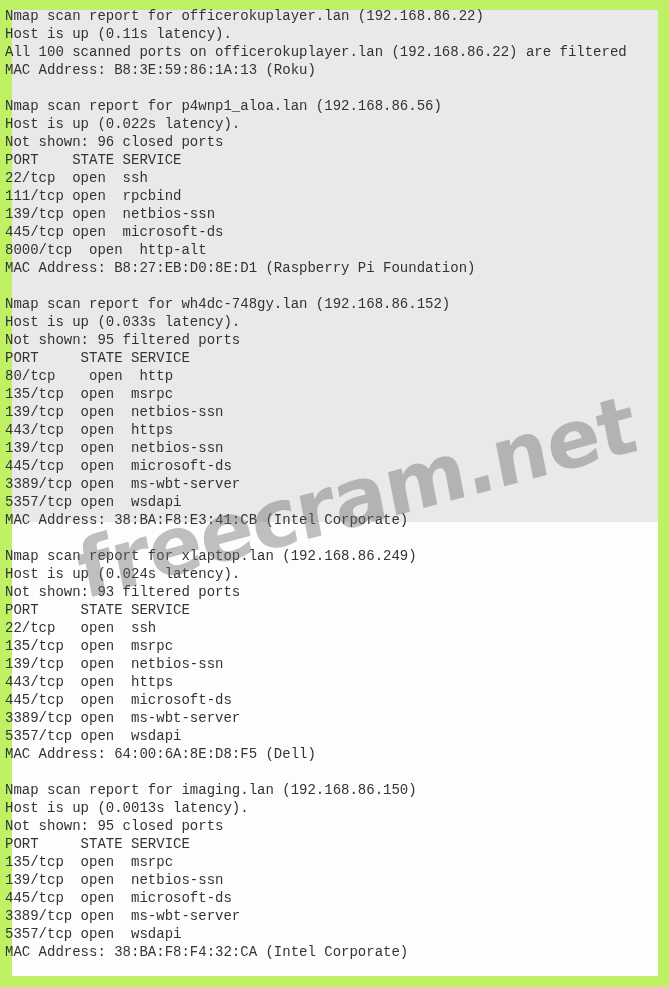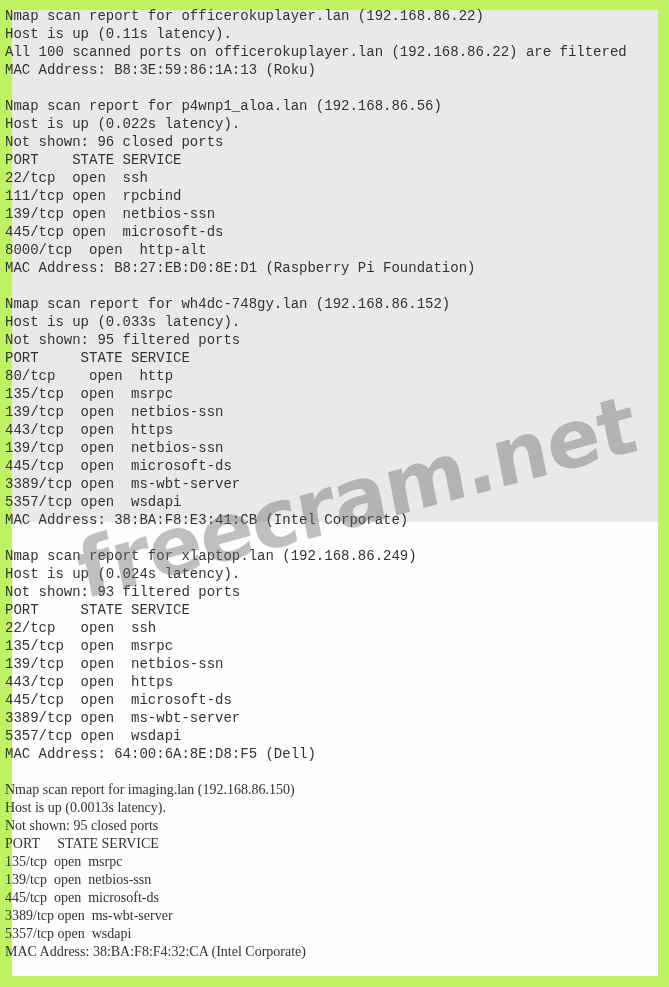--- a/index.html
+++ b/index.html
@@ -31,21 +31,21 @@
     position: absolute;
     left: 5px;
     top: 7px;
     font-size: 14px;
     line-height: 18px;
     color: #333333;
     white-space: pre;
     z-index: 2;
   }
   .host-block { margin: 0 0 18px 0; }
-  .host-block:last-child { margin-bottom: 0; font-family: Liberation Serif, serif; }
+  .host-block:last-child { margin-bottom: 0; }
   .line { height: 18px; }
   .watermark {
     position: absolute;
     left: 69px;
     top: 451px;
     z-index: 3;
     font-family: "DejaVu Sans", "Liberation Sans", sans-serif;
     font-weight: bold;
     font-size: 80px;
     letter-spacing: -1px;

